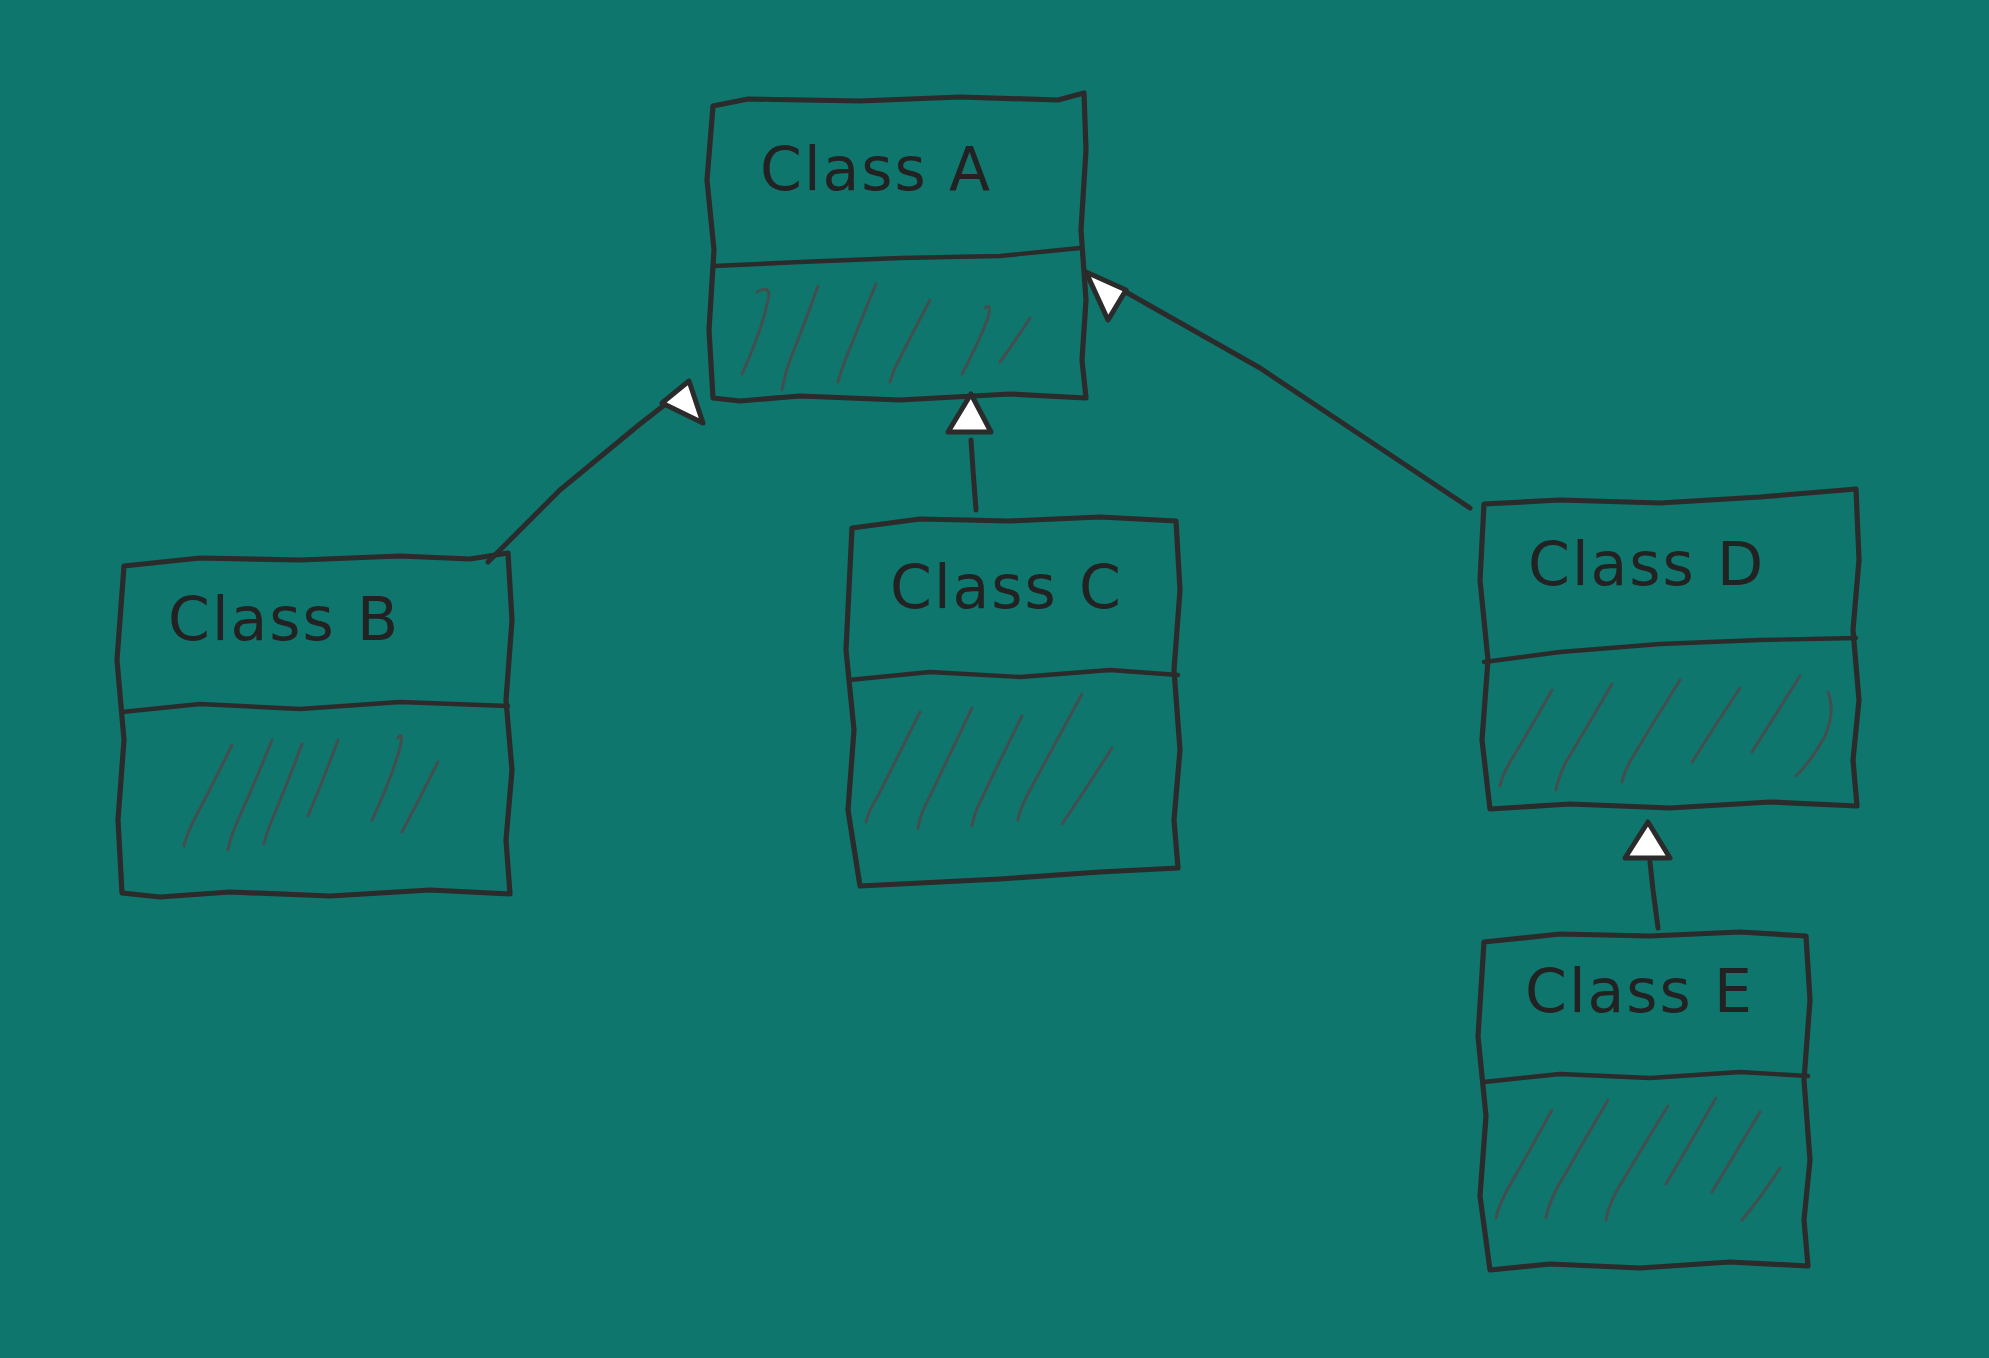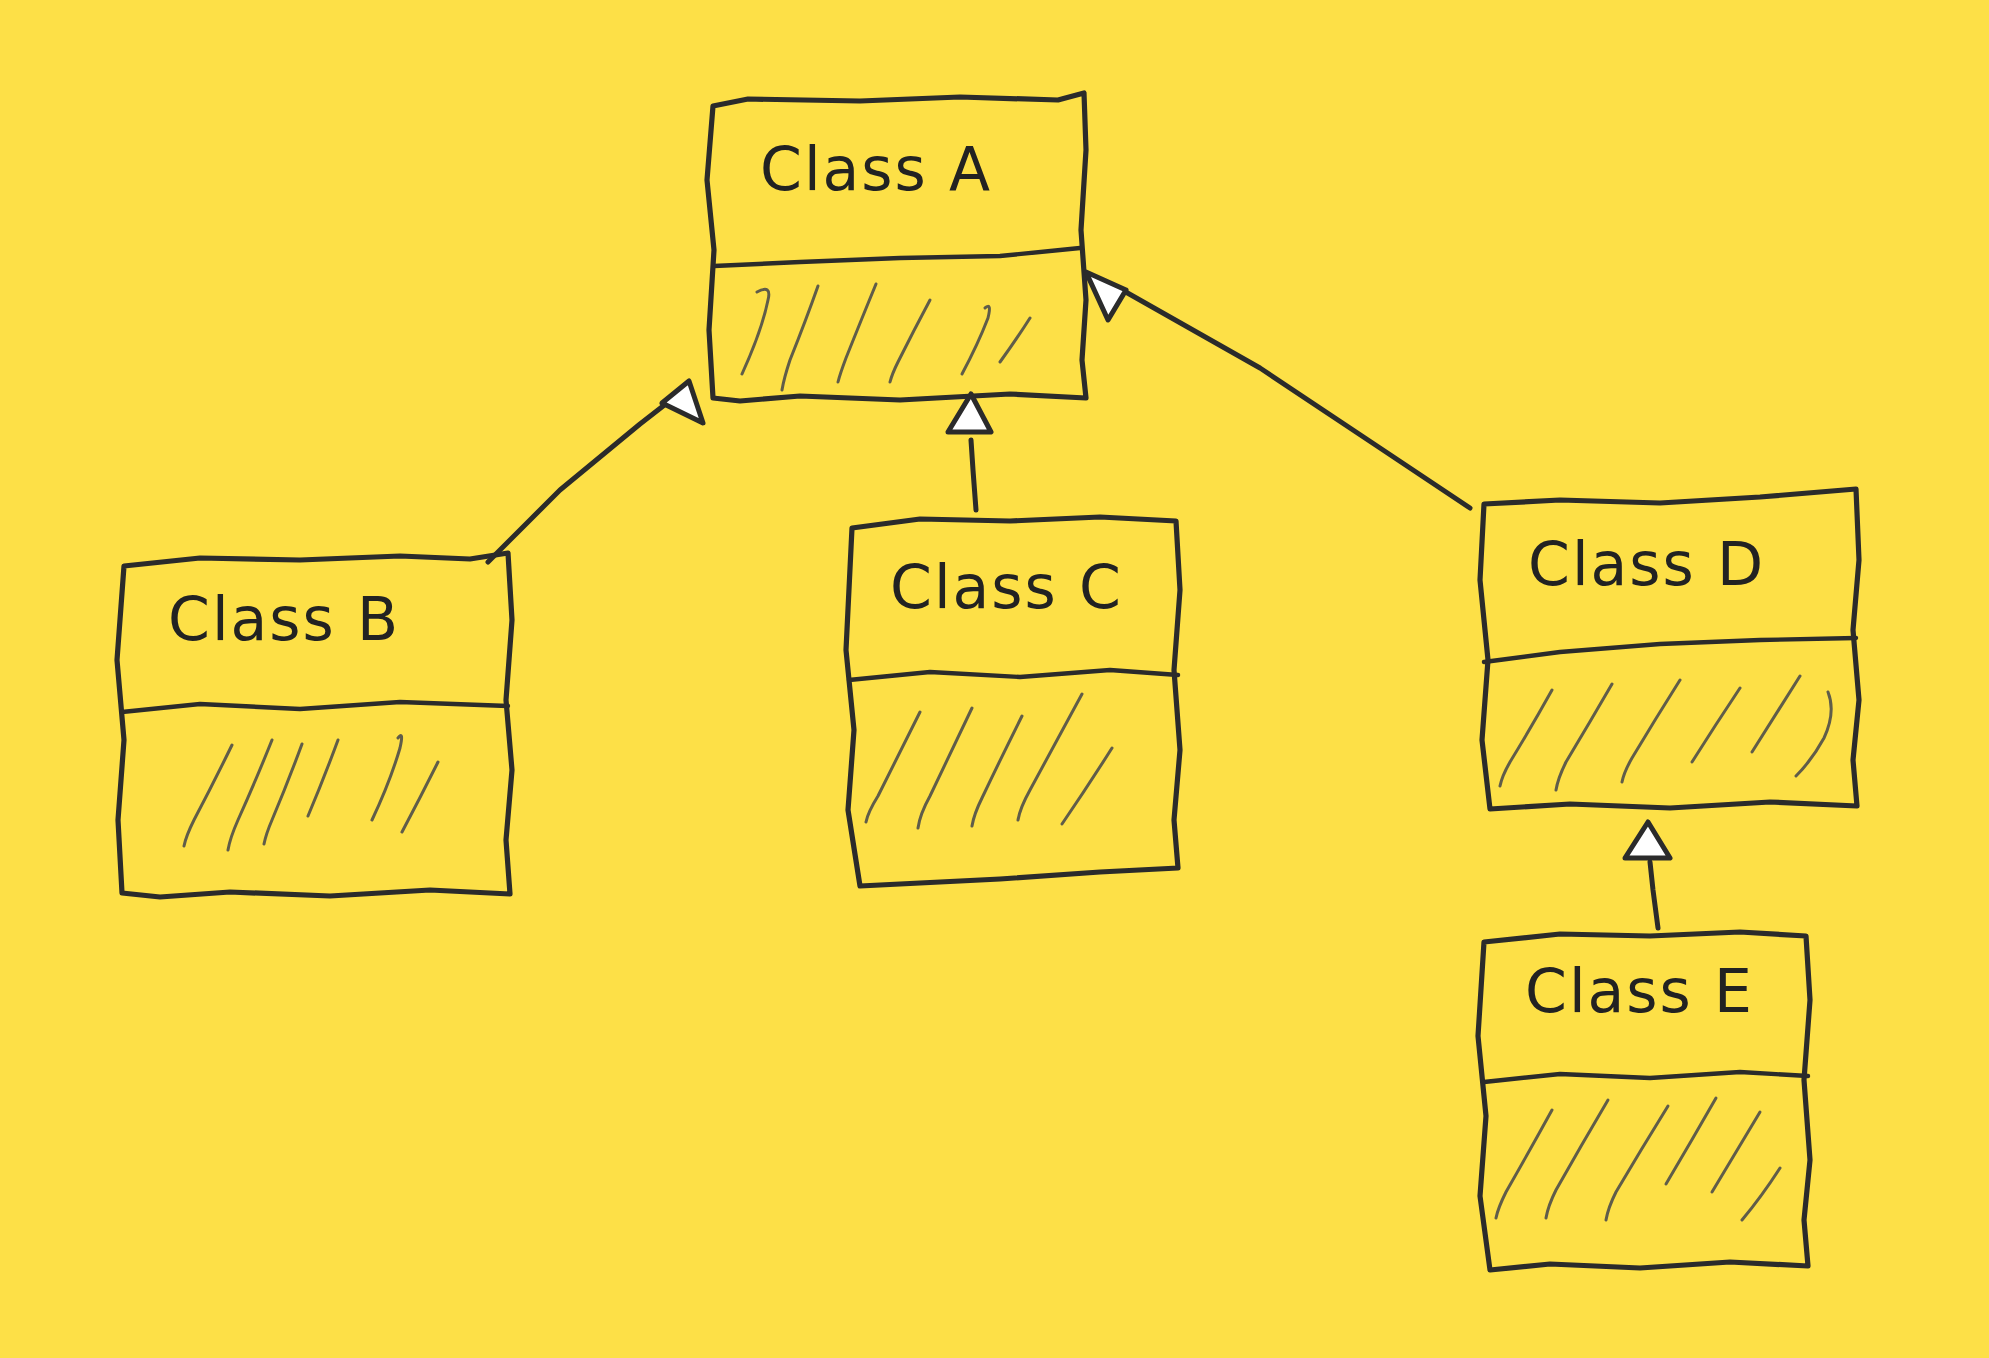--- a/index.html
+++ b/index.html
@@ -8,21 +8,21 @@
     padding: 0;
     background: #ffffff;
   }
   body {
     font-family: "DejaVu Sans", sans-serif;
   }
   #canvas {
     position: relative;
     width: 1989px;
     height: 1358px;
-    background: #fde047;
+    background: #0f766e;
     overflow: hidden;
   }
   #sketch {
     position: absolute;
     left: 0;
     top: 0;
     width: 1989px;
     height: 1358px;
   }
   .ink {

